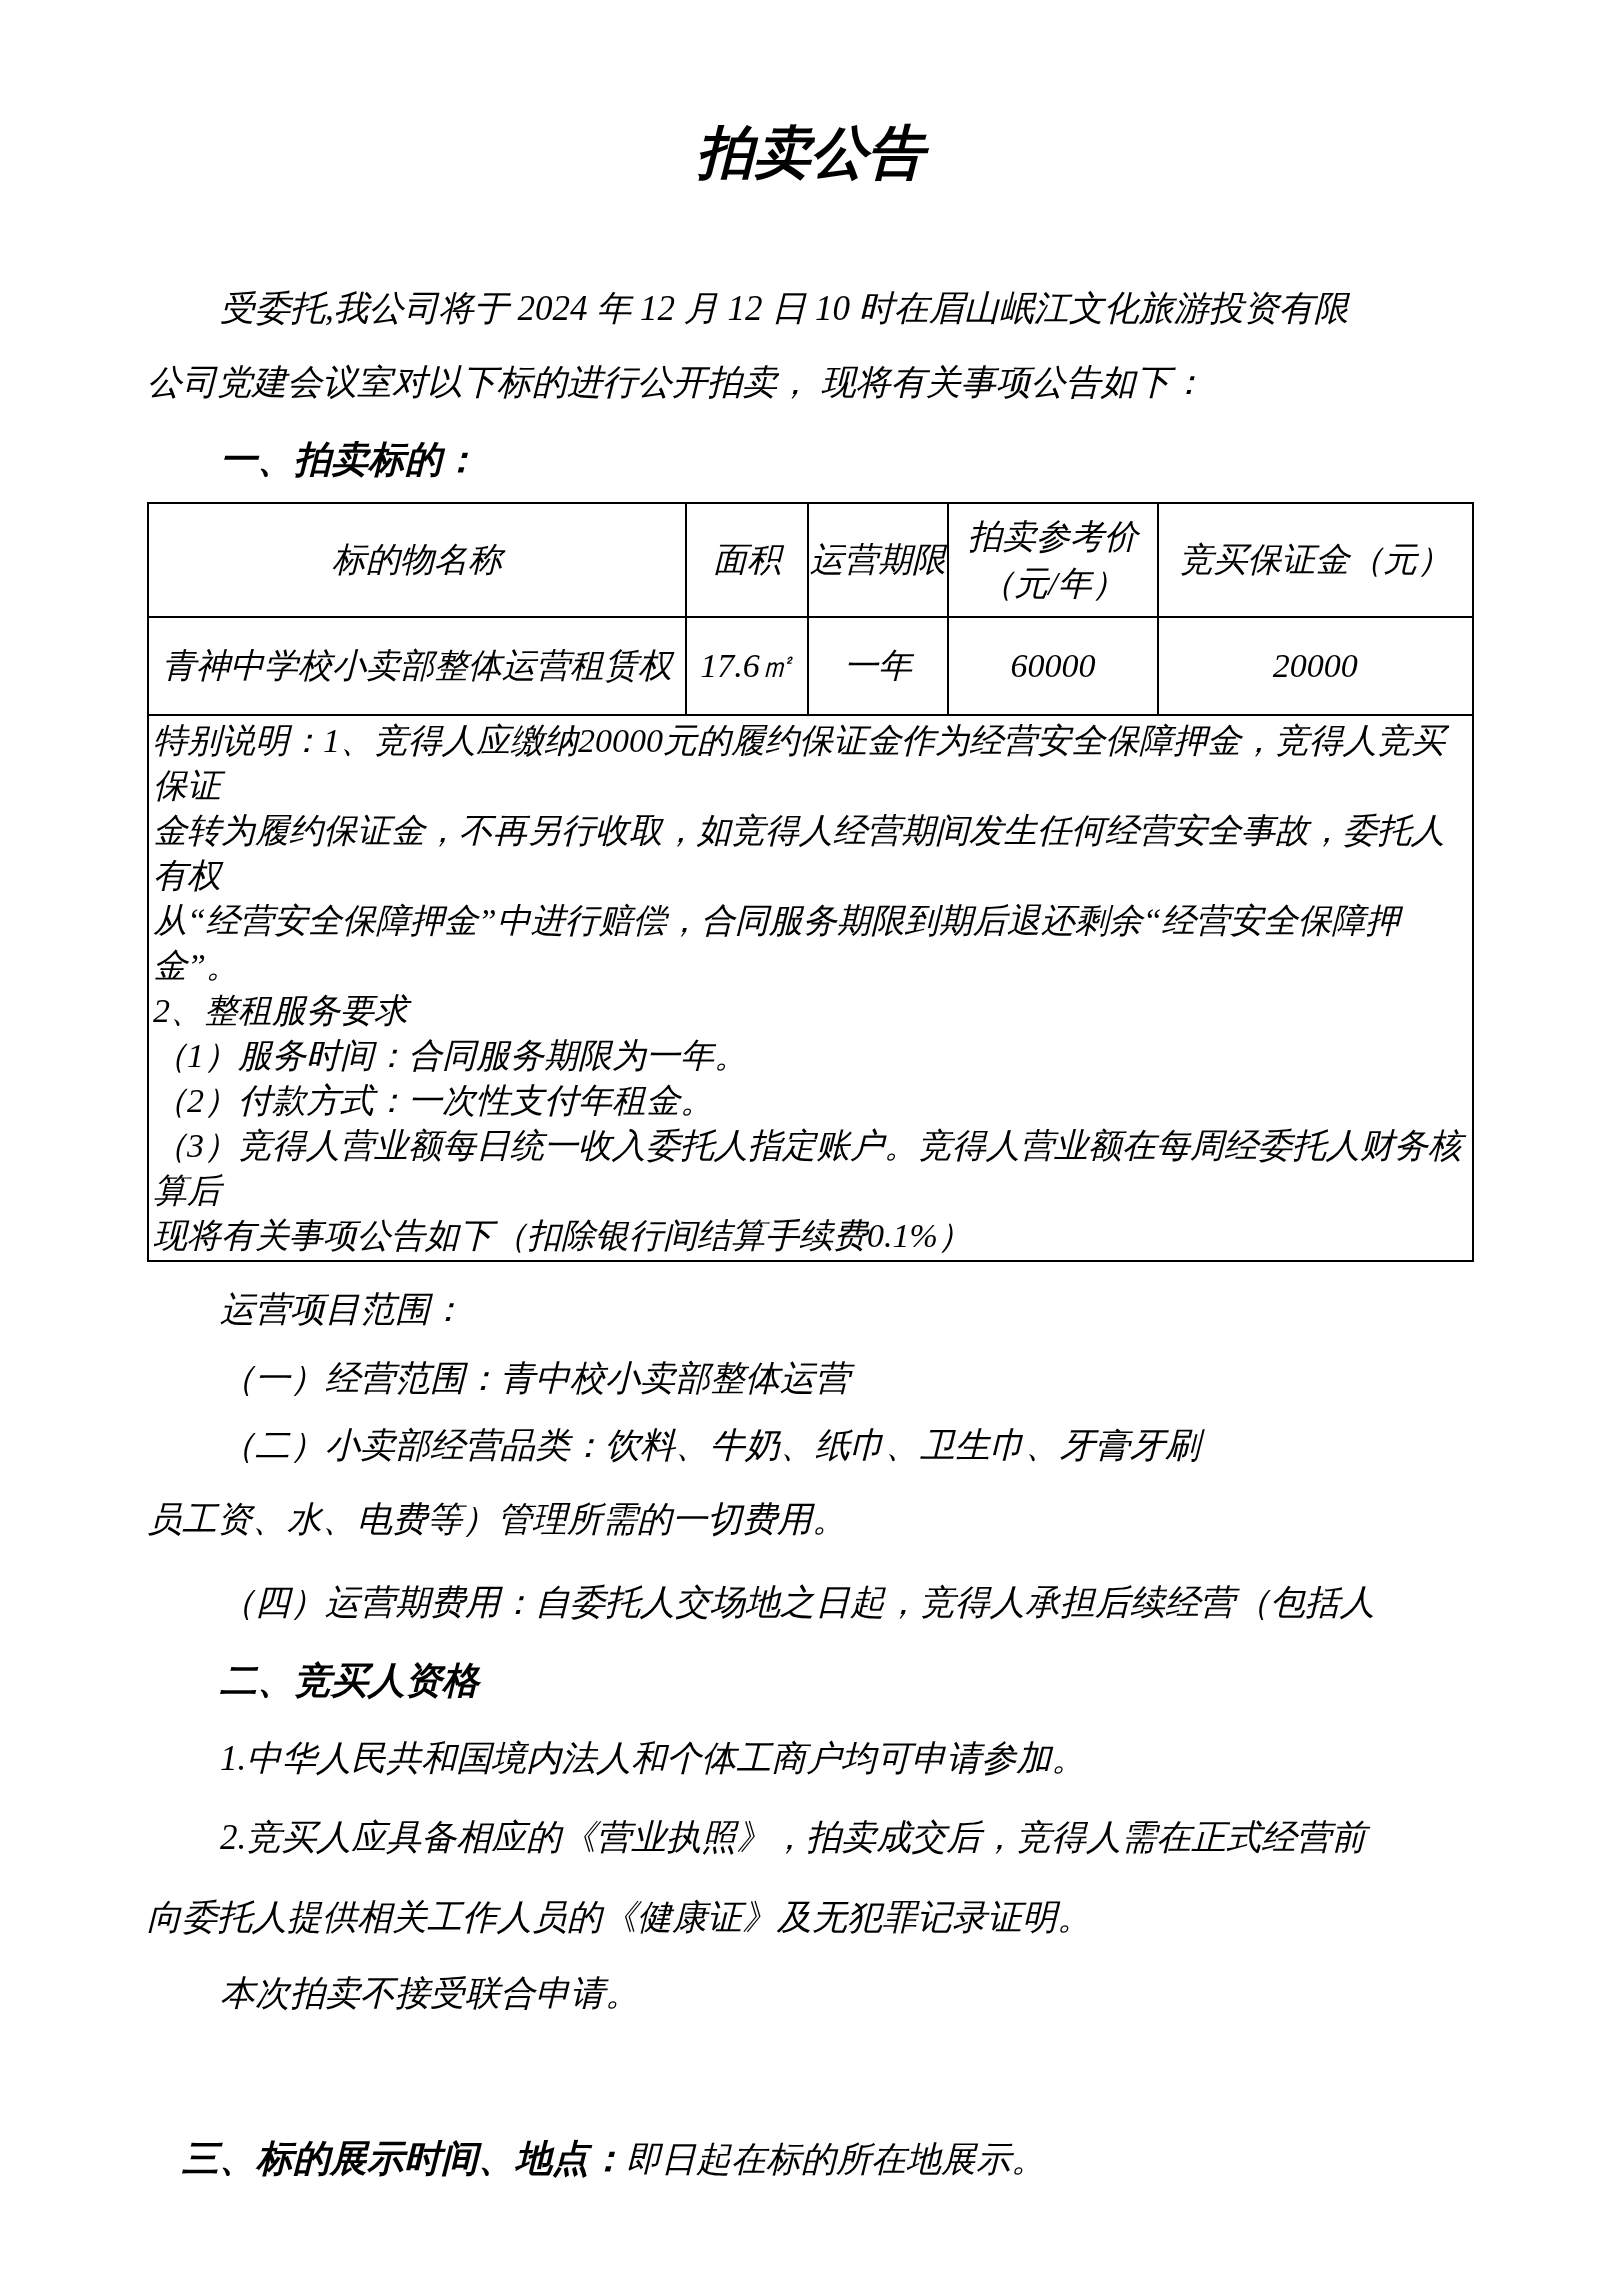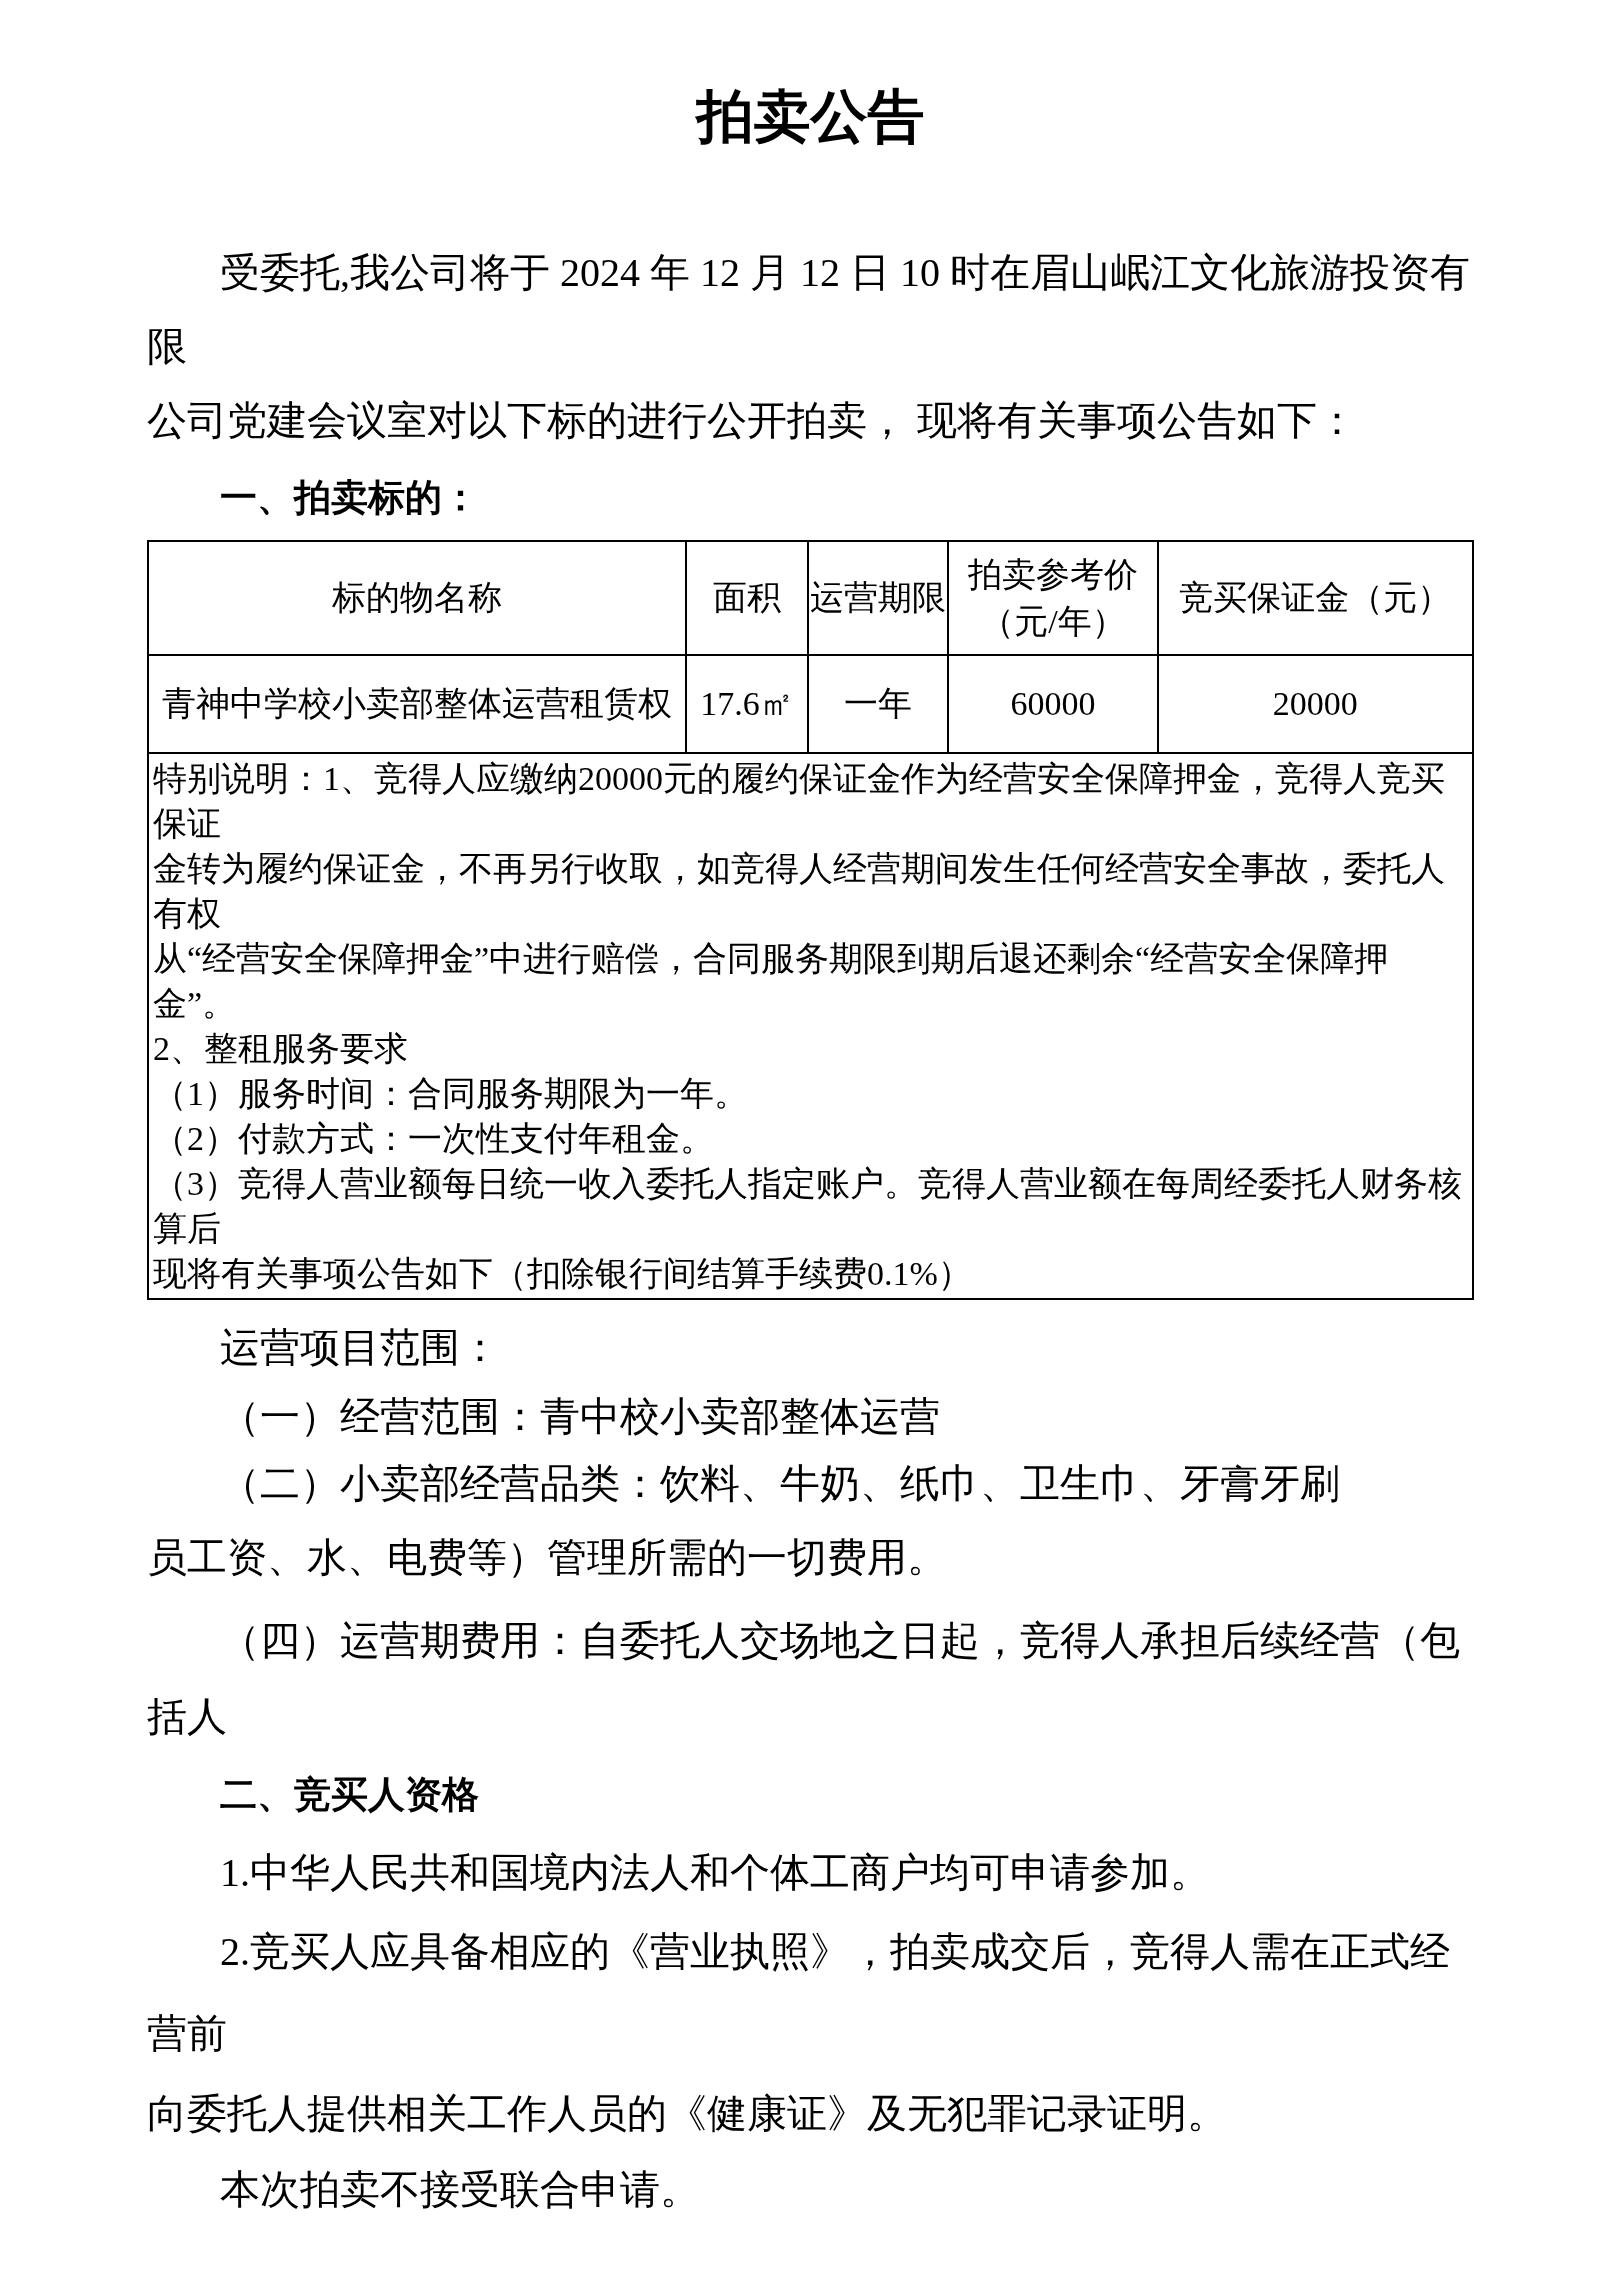--- a/index.html
+++ b/index.html
@@ -11,33 +11,34 @@
     width: 1621px;
     height: 2293px;
     overflow: hidden;
     color: #000000;
     font-family: "Liberation Serif", "DejaVu Serif", serif;
   }
   .page {
     box-sizing: border-box;
     width: 1621px;
     height: 1619px;
-    padding: 76px 147px 0 147px;
+    padding: 112px 147px 0 147px;
     background: #ffffff;
+    font-style: italic;
   }
   .doc-title {
     margin: 0;
     font-size: 57px;
     font-weight: 700;
     text-align: center;
     line-height: 82px;
   }
   .intro { margin-top: 78px; }
   .line {
-    font-size: 40px;
+    font-size: 35px;
     line-height: 74px;
     white-space: pre-wrap;
   }
   .indent { text-indent: 73px; }
   .sec-heading {
     font-size: 37px;
     font-weight: 700;
     line-height: 76px;
   }
   .heading1 { margin-top: 2px; }

